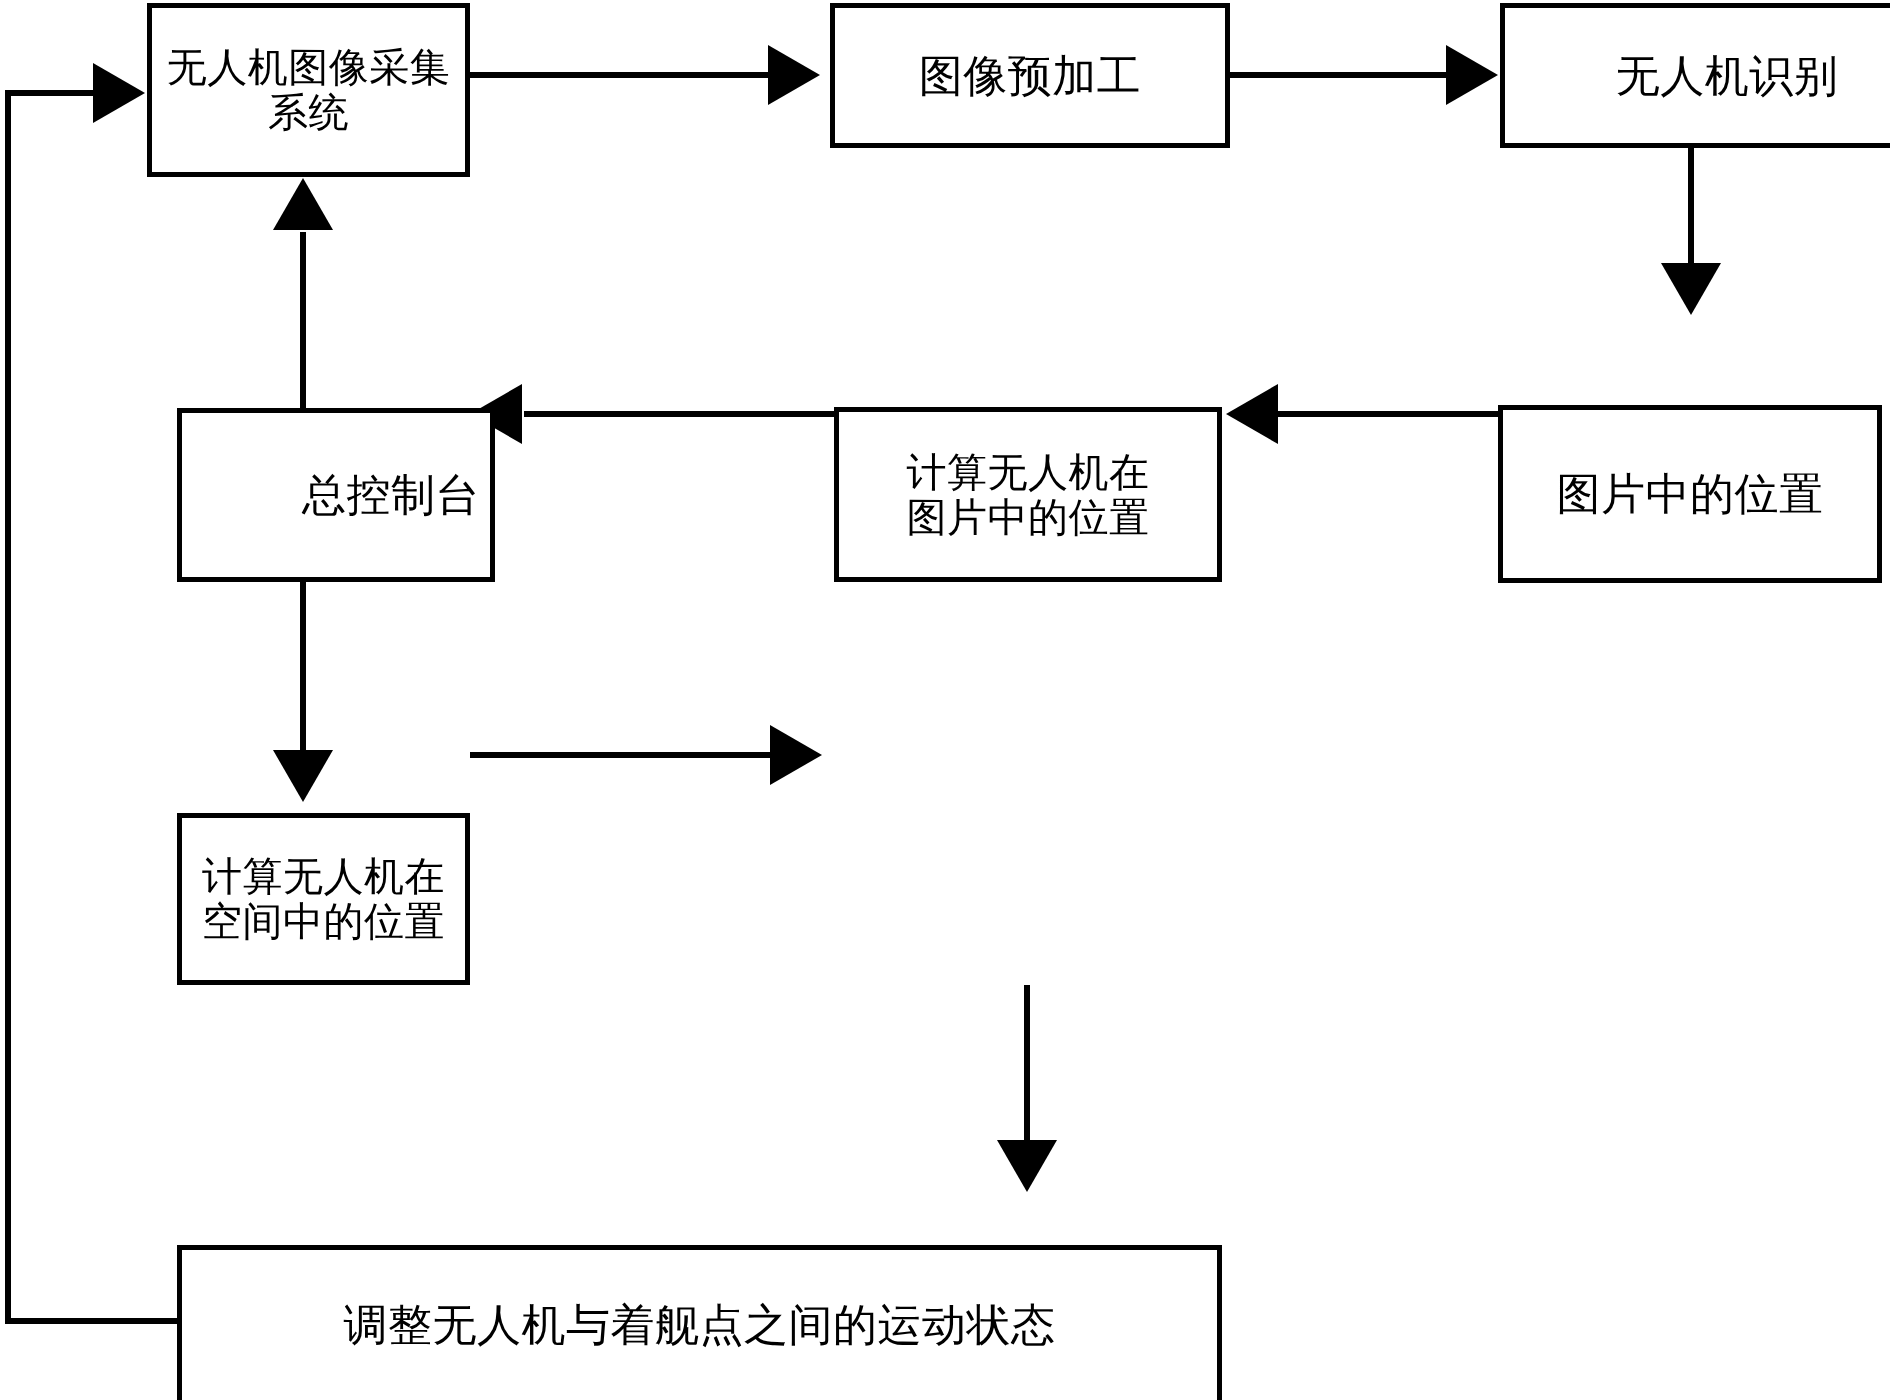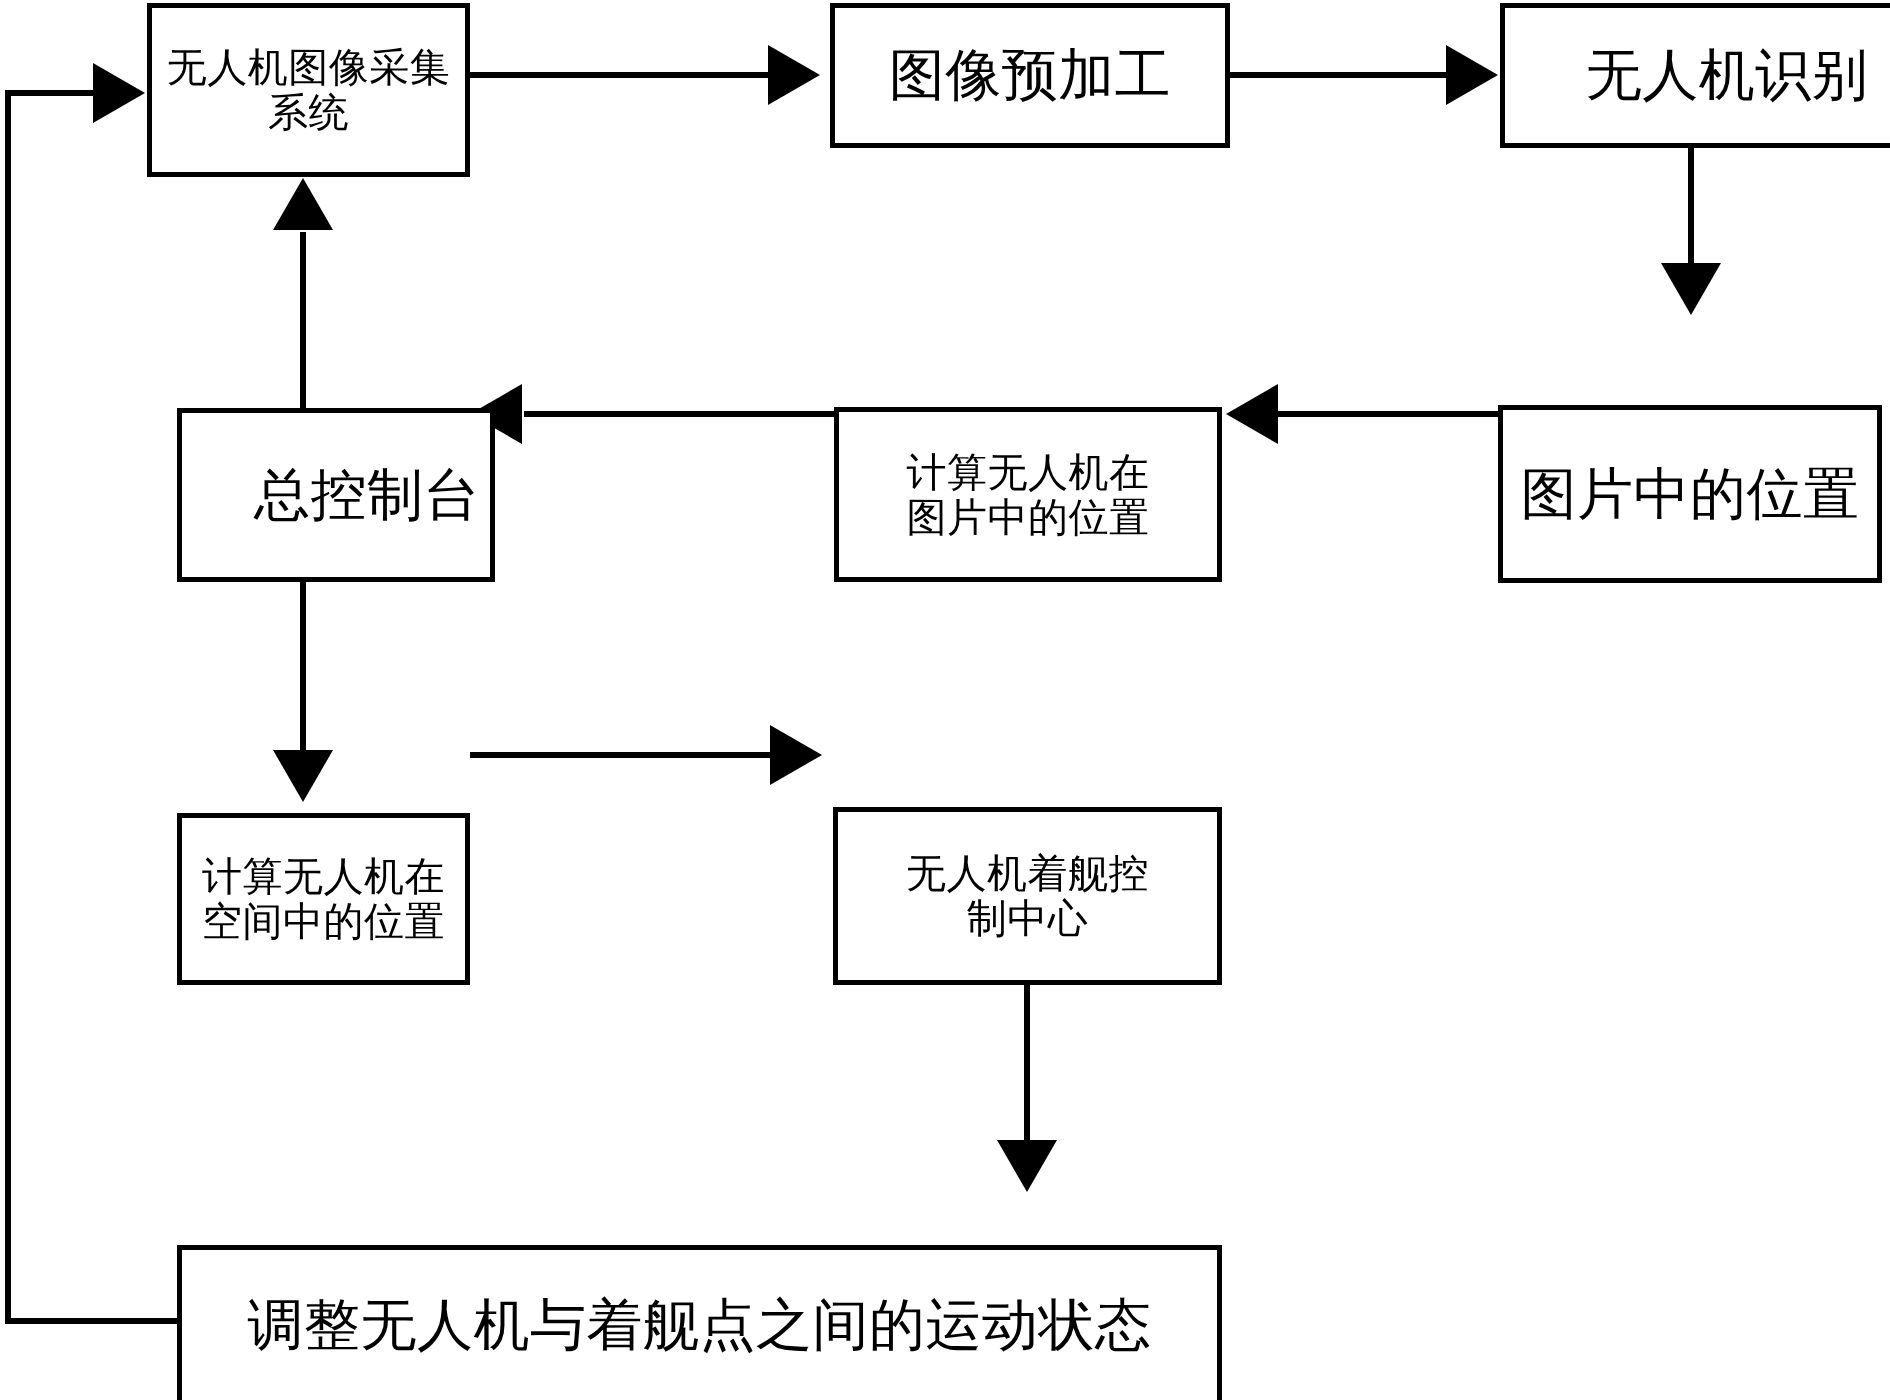--- a/index.html
+++ b/index.html
@@ -23,21 +23,21 @@
     z-index:3;
   }
   .node .label{
     display:block;
     line-height:1.12;
     letter-spacing:0.5px;
     white-space:pre-line;
     padding:0 10px;
   }
   .f54{font-size:40px;}
-  .f56{font-size:56px;}
+  .f56{font-size:44px;}
 
   
   .hline{position:absolute;background:#000000;height:6px;z-index:1;}
   .vline{position:absolute;background:#000000;width:6px;z-index:1;}
   .arrow{position:absolute;width:0;height:0;z-index:2;}
   .arr-right{border-top:30px solid transparent;border-bottom:30px solid transparent;border-left:52px solid #000000;}
   .arr-left{border-top:30px solid transparent;border-bottom:30px solid transparent;border-right:52px solid #000000;}
   .arr-down{border-left:30px solid transparent;border-right:30px solid transparent;border-top:52px solid #000000;}
   .arr-up{border-left:30px solid transparent;border-right:30px solid transparent;border-bottom:52px solid #000000;}
 </style>
@@ -101,22 +101,18 @@
 
   <div class="node" style="left:1498px;top:405px;width:384px;height:178px;">
     <span class="label f56">图片中的位置</span>
   </div>
 
   <div class="node" style="left:177px;top:813px;width:293px;height:172px;">
     <span class="label f54">计算无人机在
 空间中的位置</span>
   </div>
 
-  <div class="node" style="left:833px;top:807px;width:389px;height:178px;">
-    <span class="label f54">无人机着舰控
-制中心</span>
-  </div>
 
   <div class="node" style="left:177px;top:1245px;width:1045px;height:160px;">
     <span class="label f56">调整无人机与着舰点之间的运动状态</span>
   </div>
 
 </div>
 
 </body></html>

